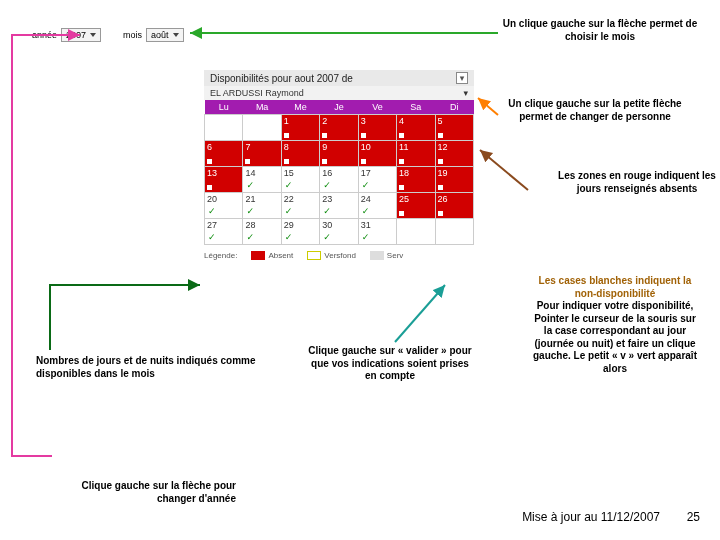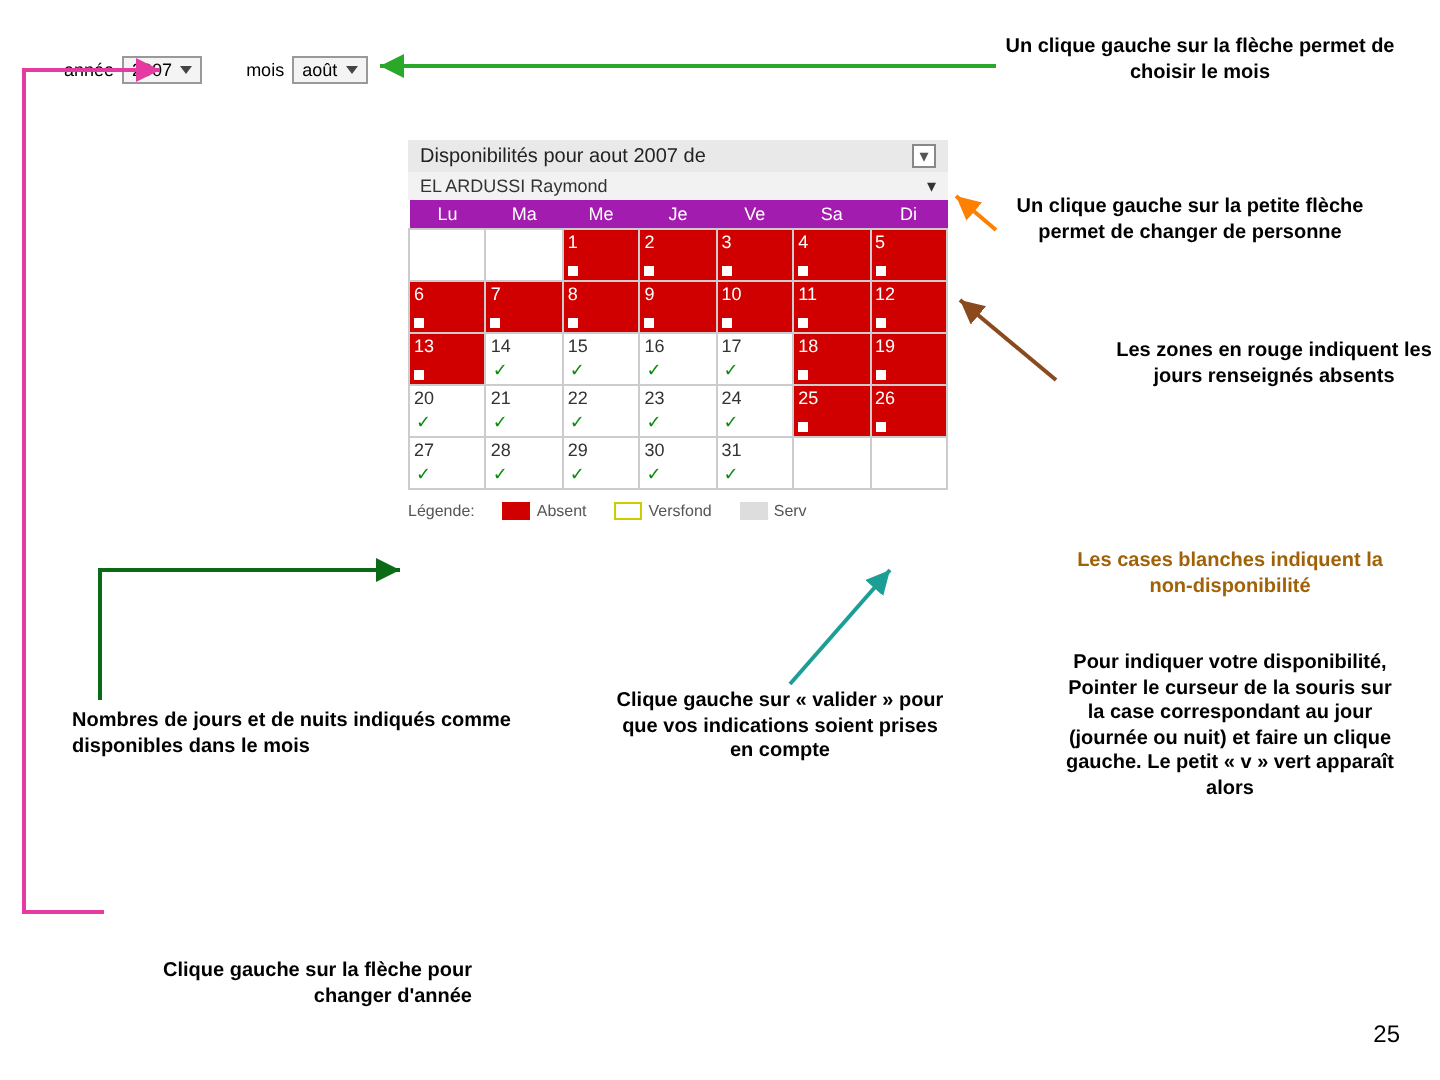--- a/index.html
+++ b/index.html
@@ -236,27 +236,28 @@
       <span><span class="swatch sw-gry"></span><span>Serv</span></span>
     </div>
   </div>
 
   <div class="ann" style="top:18px; left:500px; width:200px;">Un clique gauche sur la flèche permet de choisir le mois</div>
   <div class="ann" style="top:98px; left:500px; width:190px;">Un clique gauche sur la petite flèche permet de changer de personne</div>
   <div class="ann" style="top:170px; left:552px; width:170px;">Les zones en rouge indiquent les jours renseignés absents</div>
 
   <div class="ann" style="top:275px; left:530px; width:170px;">
     <div class="blue">Les cases blanches indiquent la non-disponibilité</div>
-    <div style="font-weight:bold; margin-top:26px;">Pour indiquer votre disponibilité, Pointer le curseur de la souris sur la case correspondant au jour (journée ou nuit) et faire un clique gauche. Le petit « v » vert apparaît alors</div>
+    <div style="font-weight:bold; margin-top:0;">Pour indiquer votre disponibilité, Pointer le curseur de la souris sur la case correspondant au jour (journée ou nuit) et faire un clique gauche. Le petit « v » vert apparaît alors</div>
   </div>
 
   <div class="ann" style="top:355px; left:36px; width:230px; text-align:left;">Nombres de jours et de nuits indiqués comme disponibles dans le mois</div>
   <div class="ann" style="top:345px; left:305px; width:170px;">Clique gauche sur « valider » pour que vos indications soient prises en compte</div>
   <div class="ann" style="top:480px; left:56px; width:180px; text-align:right;">Clique gauche sur la flèche pour changer d'année</div>
 
+  <div class="datefoot">Mise à jour au 11/12/2007</div>
   <div class="pagenum">25</div>
 
   <svg class="overlay">
     <defs>
       <marker id="ah-green" markerWidth="8" markerHeight="8" refX="6" refY="3" orient="auto">
           <path d="M0,0 L6,3 L0,6 Z" fill="#2aa82a"></path>
         </marker>
       <marker id="ah-orange" markerWidth="8" markerHeight="8" refX="6" refY="3" orient="auto">
           <path d="M0,0 L6,3 L0,6 Z" fill="#ff7f00"></path>
         </marker>

